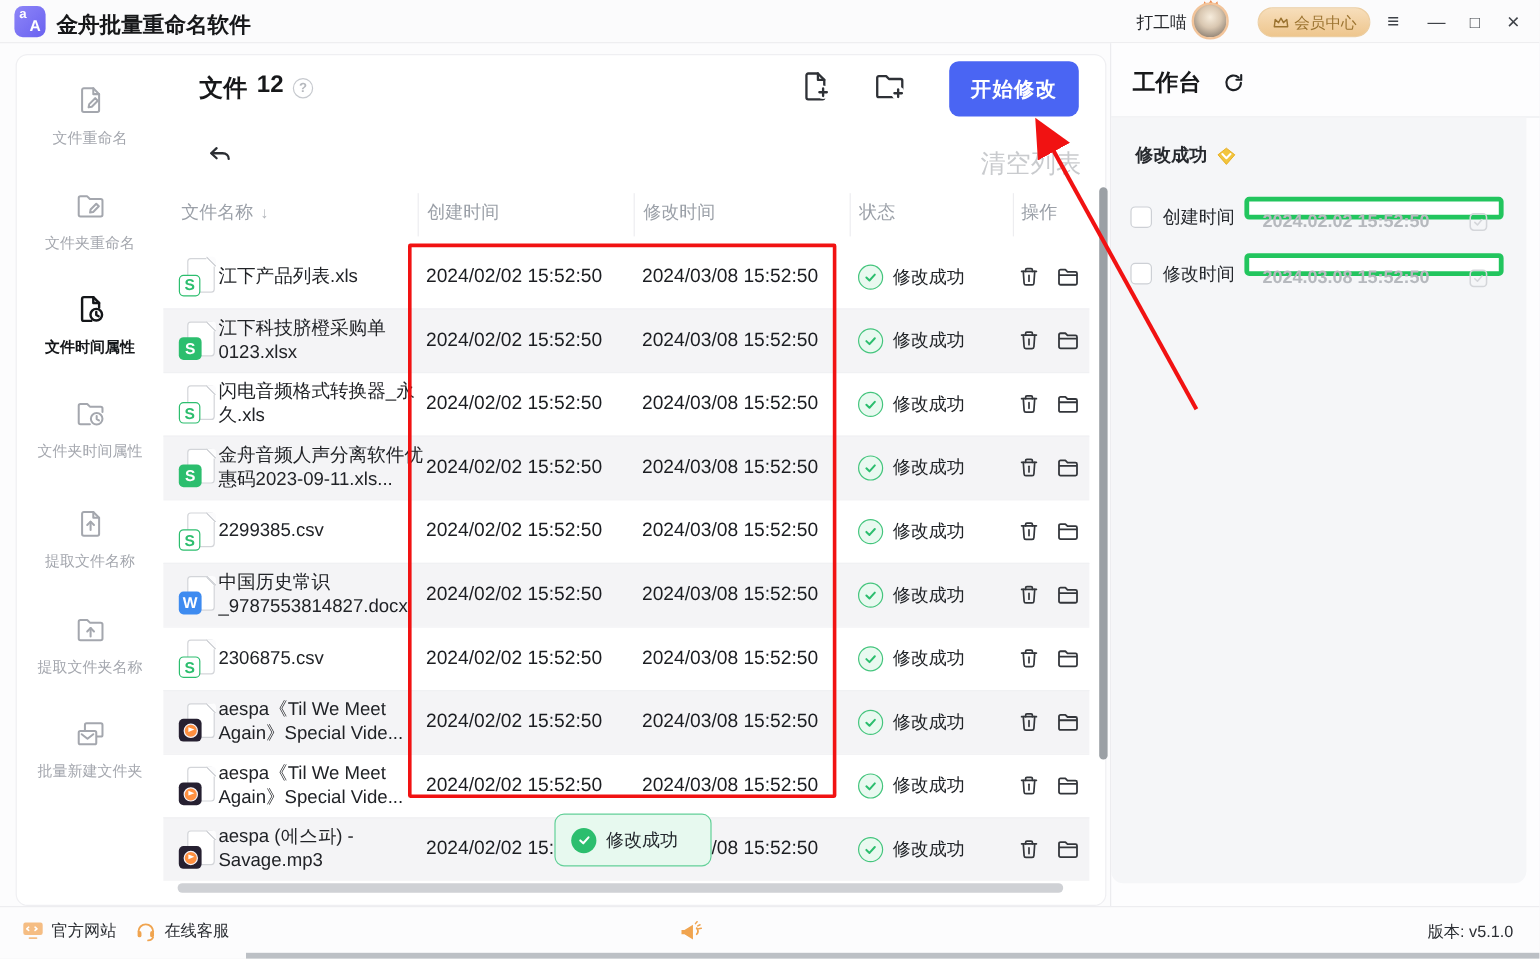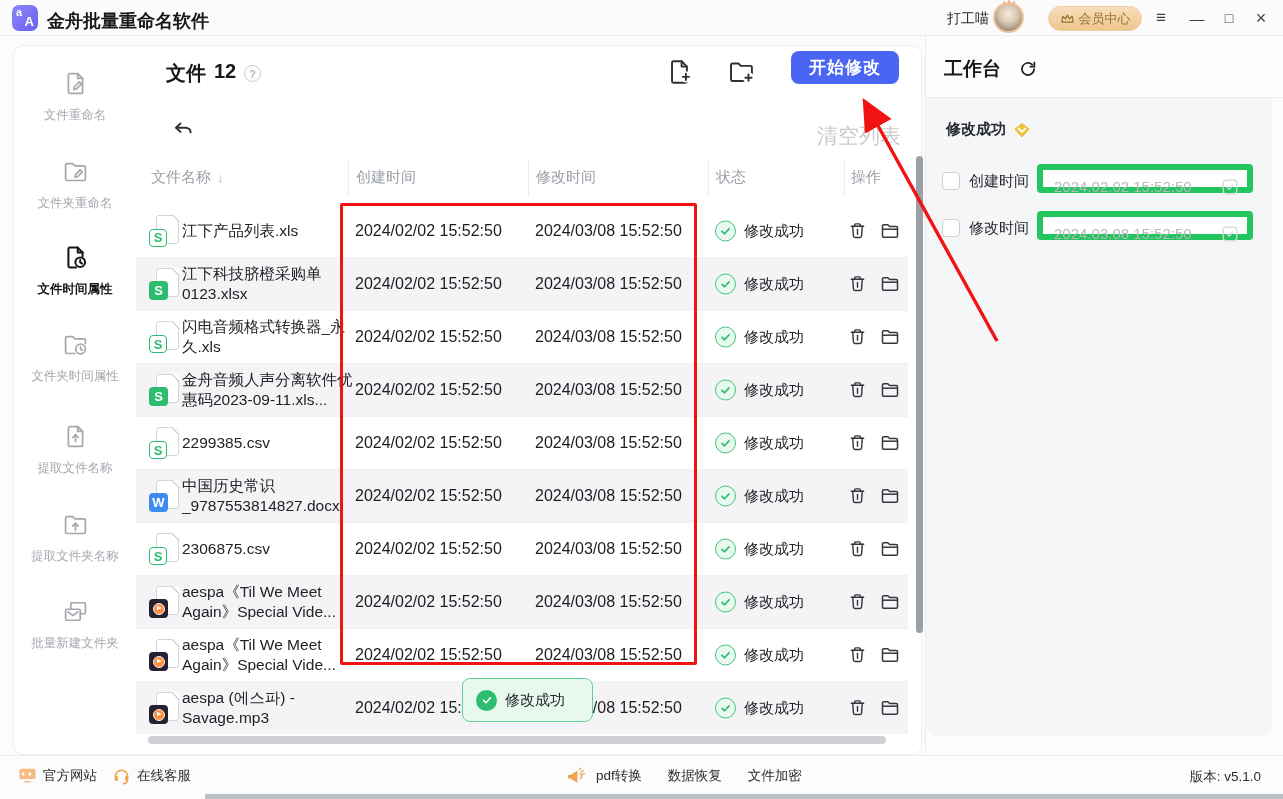--- a/index.html
+++ b/index.html
@@ -44,21 +44,21 @@
 
   
   .page-title { position:absolute; left:152px; top:14px; font-size:20px; font-weight:700; color:#17181a; }
   .page-count { position:absolute; left:200px; top:14px; font-size:20px; font-weight:700; color:#17181a; }
   .help-badge { position:absolute; left:230px; top:19px; width:17px; height:17px; border:1.5px solid #c6c9ce;
     border-radius:50%; color:#b6b9be; font-size:11px; display:flex; align-items:center; justify-content:center; cursor:pointer; }
   .help-badge::after { content:'?'; font-weight:bold; }
   .icon-btn { position:absolute; width:28px; height:28px; cursor:pointer; }
   .add-file-btn { left:652px; top:12px; }
   .add-folder-btn { left:714px; top:12px; }
-  .start-btn { position:absolute; left:777px; top:5px; width:108px; height:33px; border-radius:8px; background:#4a65f3;
+  .start-btn { position:absolute; left:777px; top:5px; width:108px; height:46px; border-radius:8px; background:#4a65f3;
     color:#fff; font-size:17px; font-weight:700; display:flex; align-items:center; justify-content:center;
     letter-spacing:1px; cursor:pointer; border:none; }
   .undo-btn { position:absolute; left:157px; top:72px; width:24px; height:24px; cursor:pointer; }
   .clear-list { position:absolute; left:803px; top:76px; font-size:21px; color:#c9cbce; cursor:pointer; }
 
   
   .th { position:absolute; top:122px; font-size:15px; color:#9ba0a8; }
   .th-name{left:137px} .th-created{left:342px} .th-modified{left:522px} .th-status{left:702px} .th-ops{left:837px}
   .sort-icon { color:#b3b6bb; font-size:13px; margin-left:6px; }
   .sort-icon::after { content:'\2193'; }
@@ -106,22 +106,22 @@
   .wb-refresh { position:absolute; left:92px; top:23px; width:20px; height:20px; cursor:pointer; }
   .wb-divider { position:absolute; left:0; top:61px; width:358px; height:1px; background:#ebedef; }
   .wb-content { position:absolute; left:0; top:62px; width:346px; height:638px; background:#f5f6f8; border-radius:0 0 10px 10px; }
   .wb-section { position:absolute; left:20px; top:22px; font-size:15px; font-weight:700; color:#26292e;
     display:flex; align-items:center; gap:7px; }
   .wb-fields { position:absolute; left:0; top:60px; width:100%; padding-top:6px; }
   .wb-field { position:relative; height:34px; margin-bottom:13px; }
   .wb-check { position:absolute; left:16px; top:8px; width:18px; height:18px; border:1.5px solid #cdd0d5;
     border-radius:4px; background:#fff; cursor:pointer; }
   .wb-label { position:absolute; left:43px; top:8px; font-size:15px; color:#26292e; }
-  .wb-input { position:absolute; left:111px; top:0; width:216px; height:29px; background:#fff;
-    border:6px solid #22c55e; border-radius:4px; cursor:text; }
+  .wb-input { position:absolute; left:111px; top:0; width:216px; height:19px; background:#fff;
+    border:4px solid #22c55e; border-radius:4px; cursor:text;font-weight:bold; }
   .wb-input-text { position:absolute; left:11px; top:8px; font-size:15px; color:#b6b9be; white-space:nowrap; }
   .wb-input-icon { position:absolute; right:9px; top:9px; width:16px; height:16px; }
 
   
   .footer { position:absolute; left:0; top:755px; width:100%; height:41px; background:#fcfcfd; border-top:1px solid #ededf0; }
   .foot-item { position:absolute; display:flex; align-items:center; gap:6px; font-size:13.5px; color:#2b2e33; cursor:pointer; }
   .foot-site { left:18px; top:10px; }
   .foot-support { left:112px; top:10px; }
   .foot-item svg { width:19px; height:19px; }
   .foot-tools { position:absolute; left:566px; top:10px; display:flex; align-items:center; gap:0; }
@@ -674,25 +674,20 @@
           <path d="M16.4 15.9 a4.6 3.6 0 0 1 -4.4 2.7"></path>
         </svg>
       <span>在线客服</span>
     </div>
     <div class="foot-tools">
       <svg viewBox="0 0 22 20">
           <path d="M2 9 v3.6 h2.6 l7.4 4.6 V4.4 L4.6 9 Z" fill="#f0a44f"></path>
           <path d="M15.3 7.4 a3.6 3.6 0 0 1 0 5.2" stroke="#f0a44f" stroke-width="1.6" fill="none" stroke-linecap="round"></path>
           <path d="M14.2 3.4 l1.4 -1.7 M16.2 5.4 l2 -1 M17 7.8 l2.3 -.3" stroke="#f0a44f" stroke-width="1.3" fill="none" stroke-linecap="round"></path>
         </svg>
-      <span id="tools-host" style="display:flex">
-          <span class="foot-tool">pdf转换</span>
-          <span class="foot-tool">数据恢复</span>
-          <span class="foot-tool">文件加密</span>
-        </span>
     </div>
     <div class="foot-version">版本: v5.1.0</div>
   </div>
   <div class="bottom-strip"></div>
 
   <div class="toast">
     <span class="toast-circle">
       <svg viewBox="0 0 14 14">
           <path d="M3 7.4 L5.9 10.2 L11 4.4" fill="none" stroke="#fff" stroke-width="2" stroke-linecap="round" stroke-linejoin="round"></path>
         </svg>

